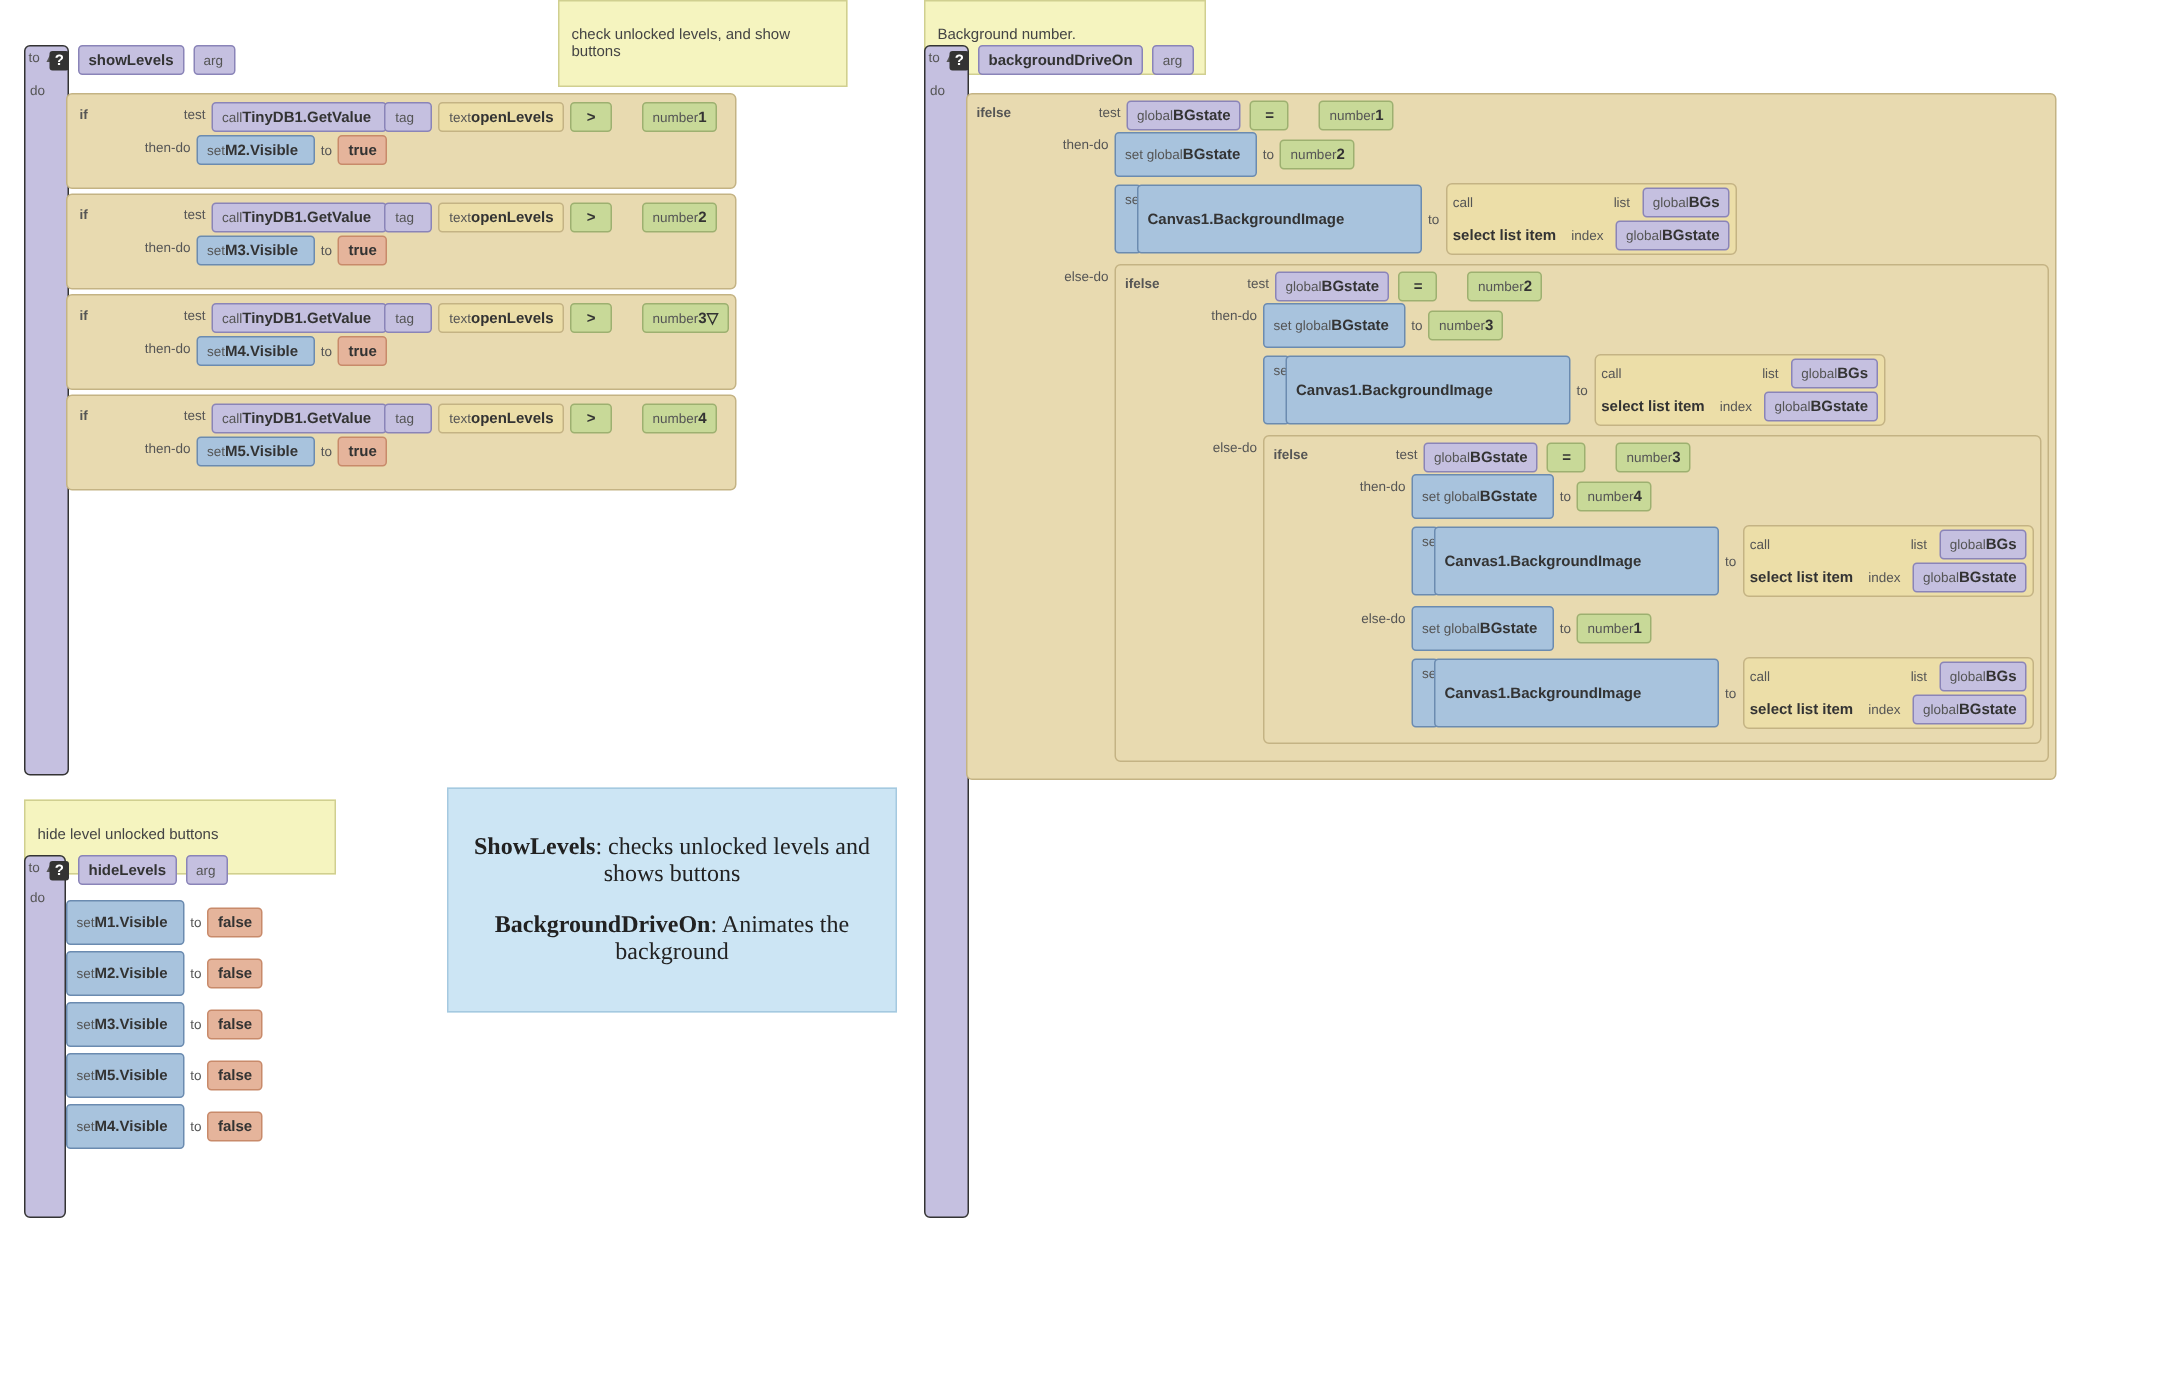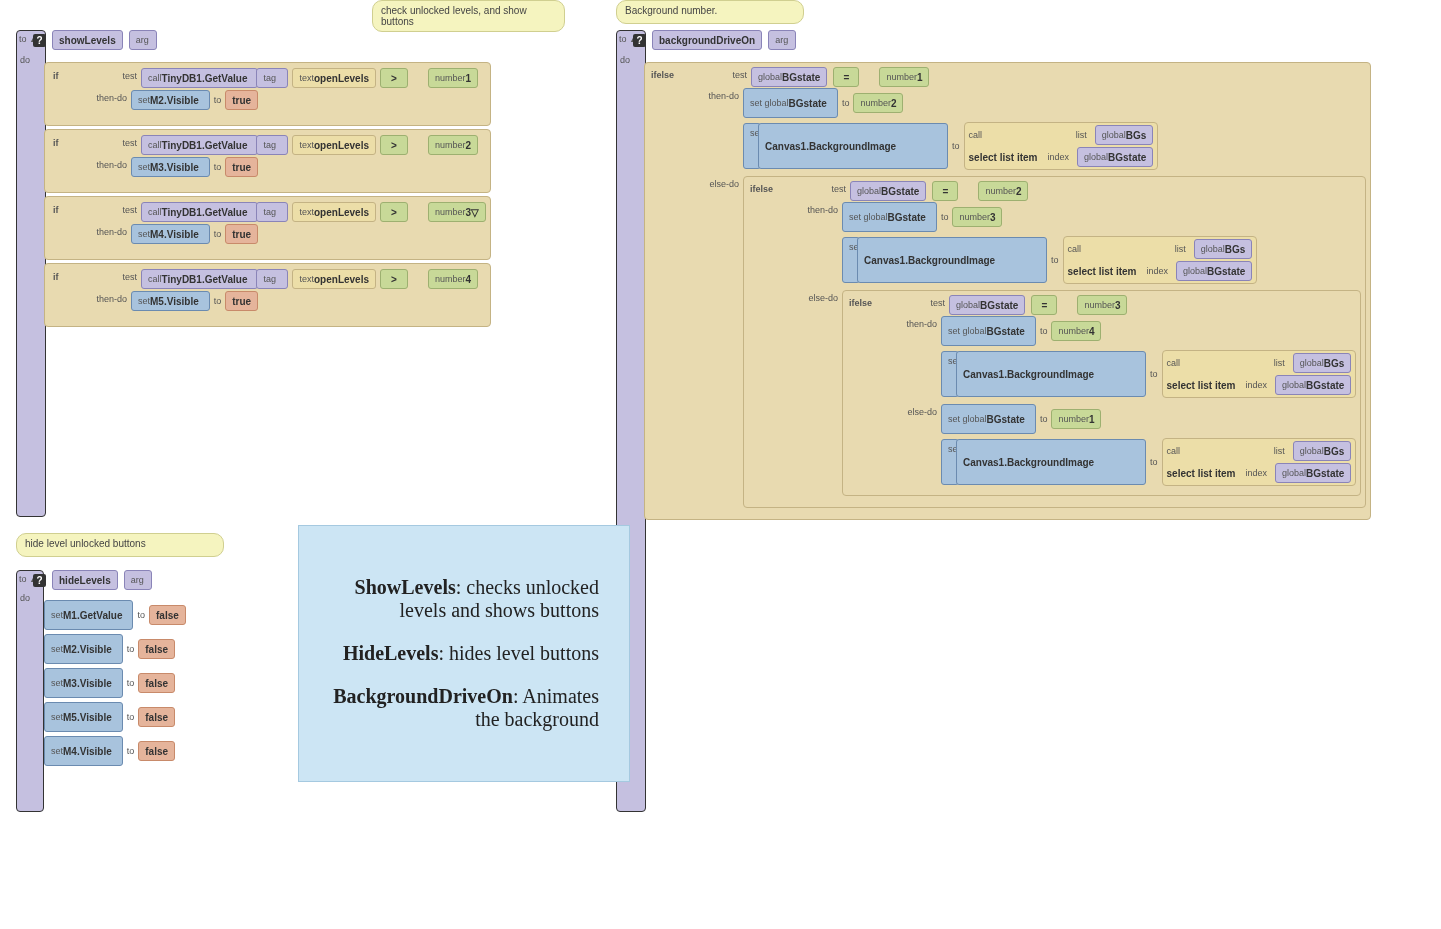--- a/index.html
+++ b/index.html
@@ -5,29 +5,29 @@
 body{margin:0;font-family:sans-serif;font-size:10px;background:#fff;color:#333;width:1441px;height:929px;position:relative}
 .blk{display:inline-flex;align-items:center;border:1px solid;border-radius:3px;padding:2px 6px;height:20px;box-sizing:border-box;white-space:nowrap}
 .purp{background:#c5c0e0;border-color:#8a84b8}
 .blue{background:#a8c3dd;border-color:#6b8bb0}
 .tan{background:#e8dab0;border-color:#c4b384}
 .tanA{background:#ecdea8;border-color:#c4b384}
 .grn{background:#c8d998;border-color:#9db070}
 .orng{background:#e5b49b;border-color:#c88a6a}
 .lbl{font-size:9px;color:#555}
 .bold{font-weight:bold;color:#333}
-.tooltip{background:#f5f4bf;border:1px solid #d0cf90;border-radius:10px;padding:4px 8px;font-size:10px;color:#444;position:absolute}
+.tooltip{background:#f5f4bf;border:1px solid #d0cf90;border-radius:0;padding:17px 8px;font-size:10px;color:#444;position:absolute}
 .container{border:1px solid;border-radius:4px;padding:0;position:absolute}
 .doCol{display:flex;flex-direction:column}
 .innerBlock{display:flex;align-items:flex-start;margin:1px 0}
 .lblcell{width:48px;text-align:right;padding:3px 4px;font-size:9px;color:#555}
 .row{display:flex;align-items:center;gap:0}
 .gap{margin-left:6px}
 .help{background:#333;color:#fff;width:13px;height:13px;display:inline-flex;align-items:center;justify-content:center;border-radius:2px;font-weight:bold;font-size:10px}
-.infobox{position:absolute;background:#cce5f4;border:1px solid #a5c9e0;padding:30px;font-family:Georgia,serif;font-size:20px;text-align:right;color:#222;width:270px}
+.infobox{position:absolute;background:#cce5f4;border:1px solid #a5c9e0;padding:14px;font-family:Georgia,serif;font-size:16px;text-align:center;color:#222;width:270px}
 .infobox b{font-weight:bold}
 .tri{font-size:8px;color:#555}
 </style>
 </head>
 <body>
 
 <div class="tooltip" style="left:372px;top:0;width:175px">check unlocked levels, and show buttons</div>
 
 <div class="tooltip" style="left:16px;top:533px;width:190px;height:14px">hide level unlocked buttons</div>
 
@@ -226,21 +226,21 @@
     </span>
   <span class="blk purp gap" style="width:28px">
       <span class="lbl">arg</span>
     </span>
 </div>
 <div style="position:absolute;left:20px;top:593px" class="lbl">do</div>
 <div id="hl-host" style="position:absolute;left:44px;top:600px">
     <div class="row" style="margin-bottom: 4px;">
       <span class="blk blue" style="padding-right:10px;height:30px">
         <span class="lbl">set </span>
-        <span class="bold">M1.GetValue</span>
+        <span class="bold">M1.Visible</span>
       </span>
       <span class="lbl" style="margin:0 4px"> to </span>
       <span class="blk orng">
         <span class="bold">false</span>
       </span>
     </div>
     <div class="row" style="margin-bottom: 4px;">
       <span class="blk blue" style="padding-right:10px;height:30px">
         <span class="lbl">set </span>
         <span class="bold">M2.Visible</span>
@@ -535,15 +535,14 @@
               </div>
             </div>
           </div>
         </div>
       </div>
     </div>
   </div>
 
 <div class="infobox" style="left:298px;top:525px">
   <p><b>ShowLevels</b><span>: checks unlocked levels and shows buttons</span></p>
-  <p><b>HideLevels</b><span>: hides level buttons</span></p>
   <p><b>BackgroundDriveOn</b><span>: Animates the background</span></p>
 </div>
 
 </body></html>

